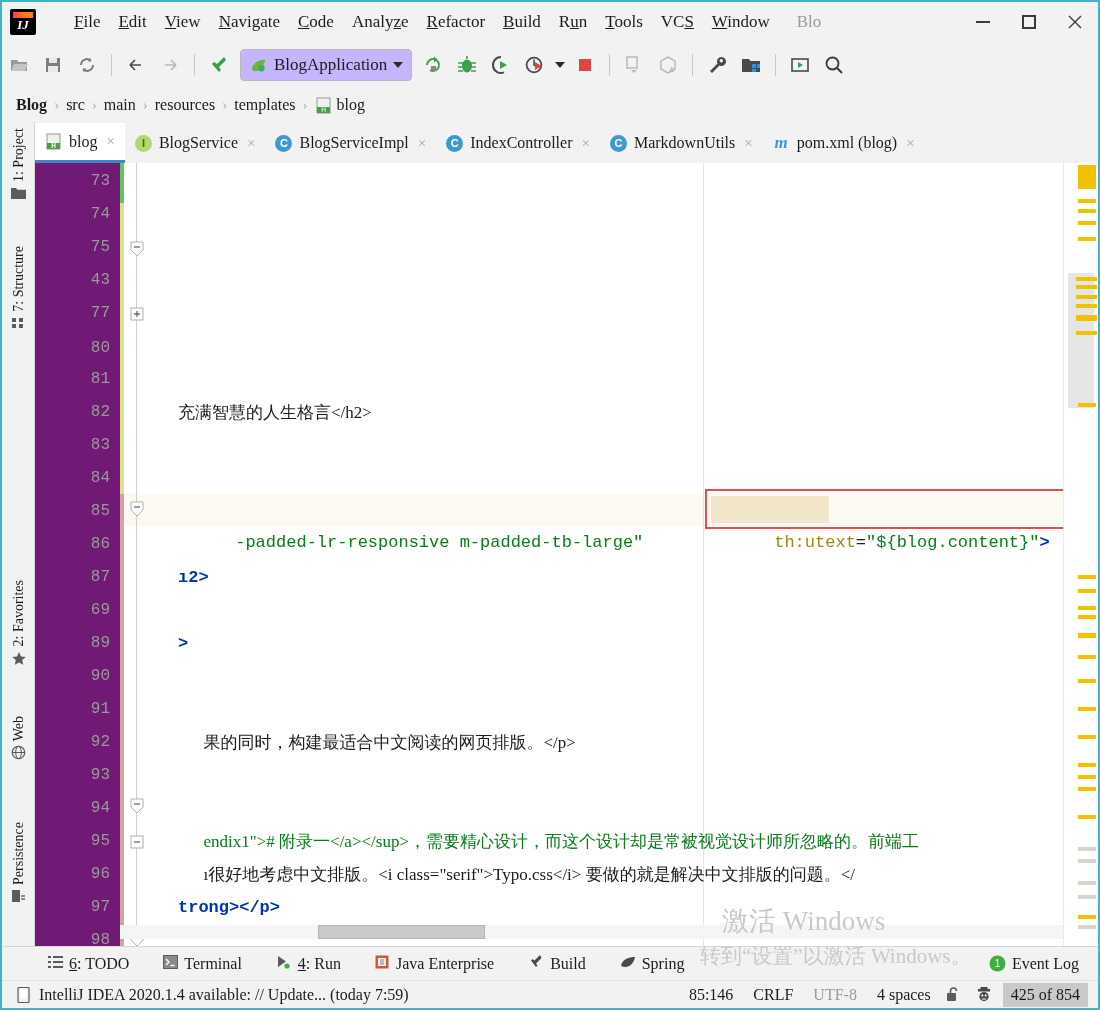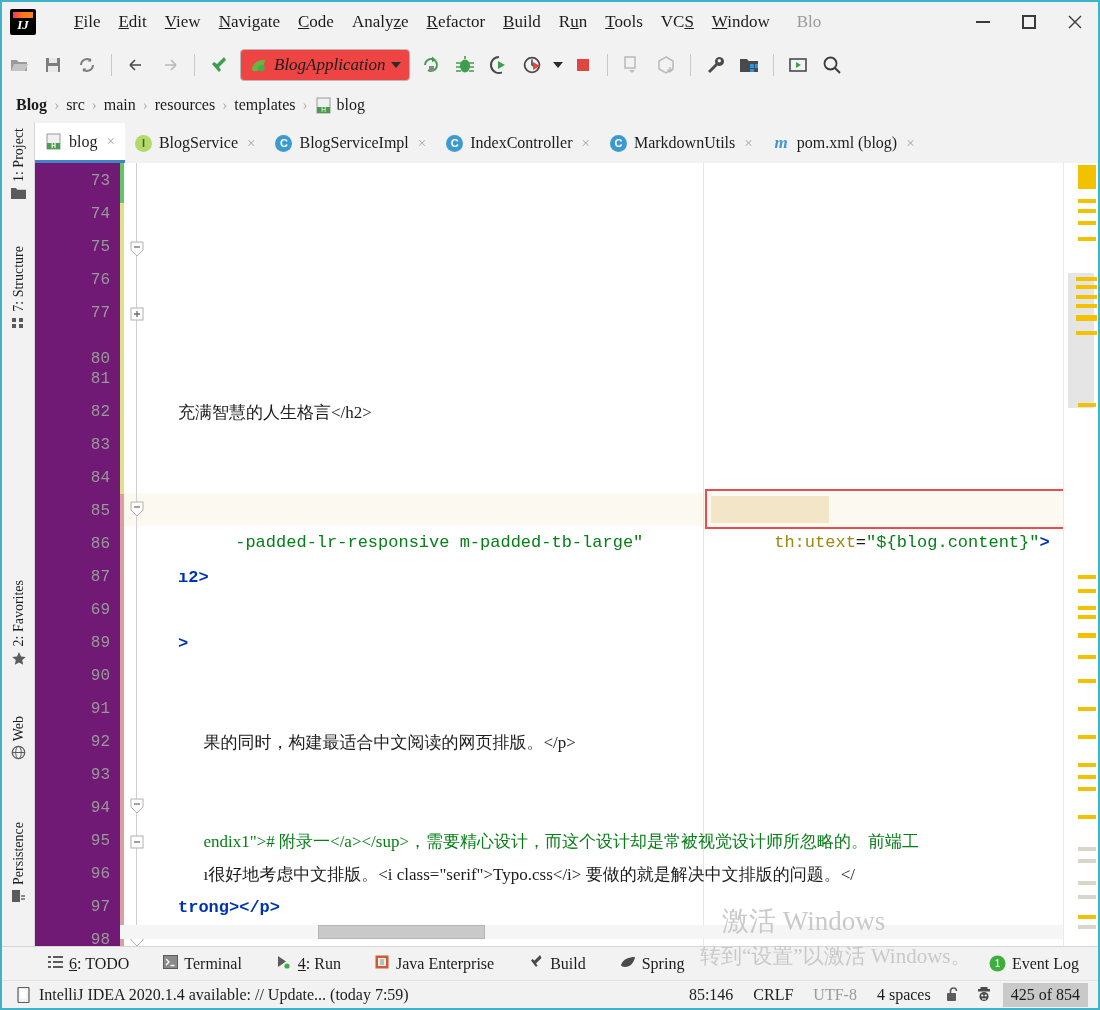--- a/index.html
+++ b/index.html
@@ -33,22 +33,22 @@
   .wbtn{width:46px;height:38px;display:flex;align-items:center;justify-content:center;
         font-size:17px;color:#3a3a3a;}
   .wbtn.min span{display:block;width:14px;height:2px;background:#3a3a3a;}
   .wbtn.max span{display:block;width:14px;height:14px;border:2px solid #3a3a3a;box-sizing:border-box;}
 
   
   .toolbar{position:absolute;left:2px;top:42px;width:1096px;height:46px;background:#f2f2f2;
            display:flex;align-items:center;border-bottom:1px solid #e0e0e0;}
   .tbtn{width:34px;height:34px;display:flex;align-items:center;justify-content:center;flex:none;}
   .tsep{width:1px;height:22px;background:#c8c8c8;margin:0 7px;flex:none;}
-  .runcfg{height:30px;border:1px solid #b9b9b9;border-radius:4px;background:#ef4444;
-          display:flex;align-items:center;padding:0 8px;margin:0 4px;gap:6px;font-style:italic;}
+  .runcfg{height:30px;border:1px solid #b9b9b9;border-radius:4px;background:#c4b5fd;
+          display:flex;align-items:center;padding:0 8px;margin:0 4px;gap:6px;}
   .runcfg .txt{font-size:17px;color:#1c1c1c;font-family:"Liberation Serif",serif;}
   .caret{width:0;height:0;border-left:5px solid transparent;border-right:5px solid transparent;
          border-top:6px solid #2b2b2b;}
 
   
   .crumbbar{position:absolute;left:2px;top:88px;width:1096px;height:34px;background:#f2f2f2;
             display:flex;align-items:center;padding-left:14px;box-sizing:border-box;}
   .crumb{font-size:16px;color:#1c1c1c;font-family:"Liberation Serif",serif;}
   .crumb.b{font-weight:700;}
   .crumbsep{color:#aeaeae;margin:0 7px;font-size:15px;}
@@ -404,23 +404,23 @@
   <div class="editor">
 
     <div class="hl-line" style="top:330px;"></div>
 
     <div class="vguide" style="left:668px;"></div>
 
     <div class="gutter">
       <div class="lnum" style="top:2px">73</div>
       <div class="lnum" style="top:35px">74</div>
       <div class="lnum" style="top:68px">75</div>
-      <div class="lnum" style="top:101px">76</div>
+      <div class="lnum" style="top:101px">43</div>
       <div class="lnum" style="top:134px">77</div>
-      <div class="lnum" style="top:180px">80</div>
+      <div class="lnum" style="top:169px">80</div>
       <div class="lnum" style="top:200px">81</div>
       <div class="lnum" style="top:233px">82</div>
       <div class="lnum" style="top:266px">83</div>
       <div class="lnum" style="top:299px">84</div>
       <div class="lnum" style="top:332px">85</div>
       <div class="lnum" style="top:365px">86</div>
       <div class="lnum" style="top:398px">87</div>
       <div class="lnum" style="top:431px">69</div>
       <div class="lnum" style="top:464px">89</div>
       <div class="lnum" style="top:497px">90</div>

